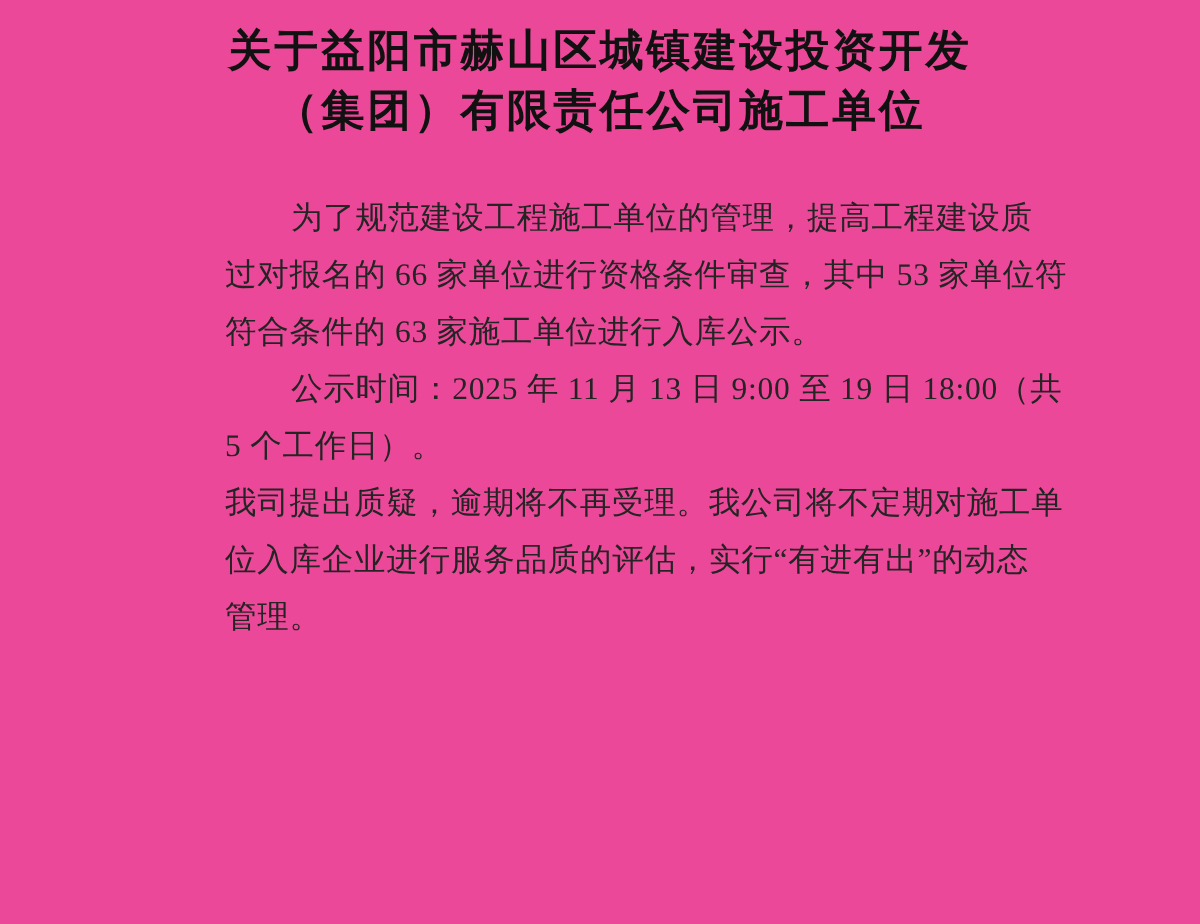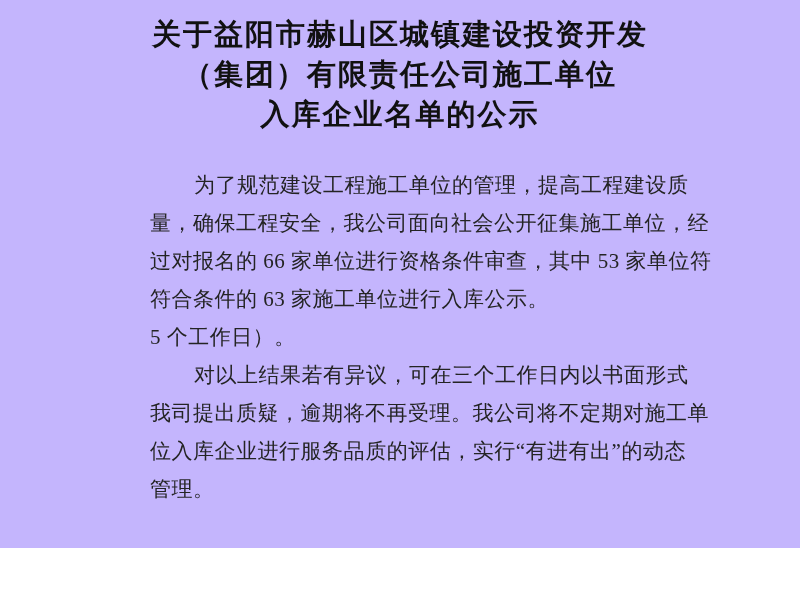--- a/index.html
+++ b/index.html
@@ -3,22 +3,22 @@
 <meta charset="utf-8">
 <style>
   * { margin: 0; padding: 0; box-sizing: border-box; }
   html, body {
     background: #ffffff;
     font-family: "Liberation Serif", "DejaVu Serif", serif;
   }
   .page {
     position: relative;
     width: 800px;
-    height: 548px;
-    background: #c4b5fd;
+    height: 616px;
+    background: #ec4899;
     overflow: hidden;
     color: #222222;
   }
   .doc-title {
     margin-top: 14px;
     width: 100%;
     text-align: center;
     font-family: "Liberation Sans", "DejaVu Sans", sans-serif;
     font-weight: bold;
     font-size: 29px;
@@ -50,28 +50,26 @@
   }
 </style>
 </head>
 <body>
 
 <div class="page">
 
   <div class="doc-title">
     <div class="title-line">关于益阳市赫山区城镇建设投资开发</div>
     <div class="title-line">（集团）有限责任公司施工单位</div>
-    <div class="title-line">入库企业名单的公示</div>
   </div>
 
   <div class="doc-body">
     <div class="text-line indent">为了规范建设工程施工单位的管理，提高工程建设质</div>
-    <div class="text-line">量，确保工程安全，我公司面向社会公开征集施工单位，经</div>
     <div class="text-line">过对报名的 66 家单位进行资格条件审查，其中 53 家单位符</div>
     <div class="text-line end">符合条件的 63 家施工单位进行入库公示。</div>
+    <div class="text-line indent">公示时间：2025 年 11 月 13 日 9:00 至 19 日 18:00（共</div>
     <div class="text-line end">5 个工作日）。</div>
-    <div class="text-line indent">对以上结果若有异议，可在三个工作日内以书面形式</div>
     <div class="text-line">我司提出质疑，逾期将不再受理。我公司将不定期对施工单</div>
     <div class="text-line">位入库企业进行服务品质的评估，实行“有进有出”的动态</div>
     <div class="text-line end">管理。</div>
   </div>
 
 </div>
 
 </body></html>

